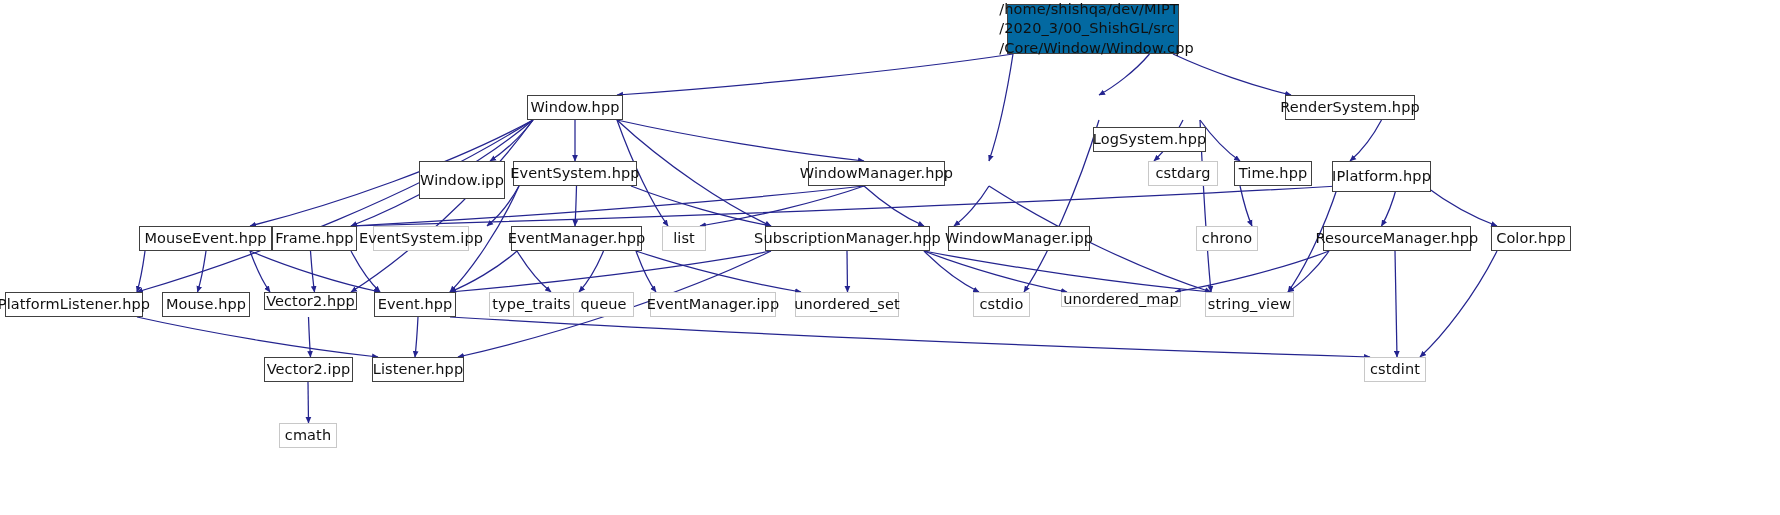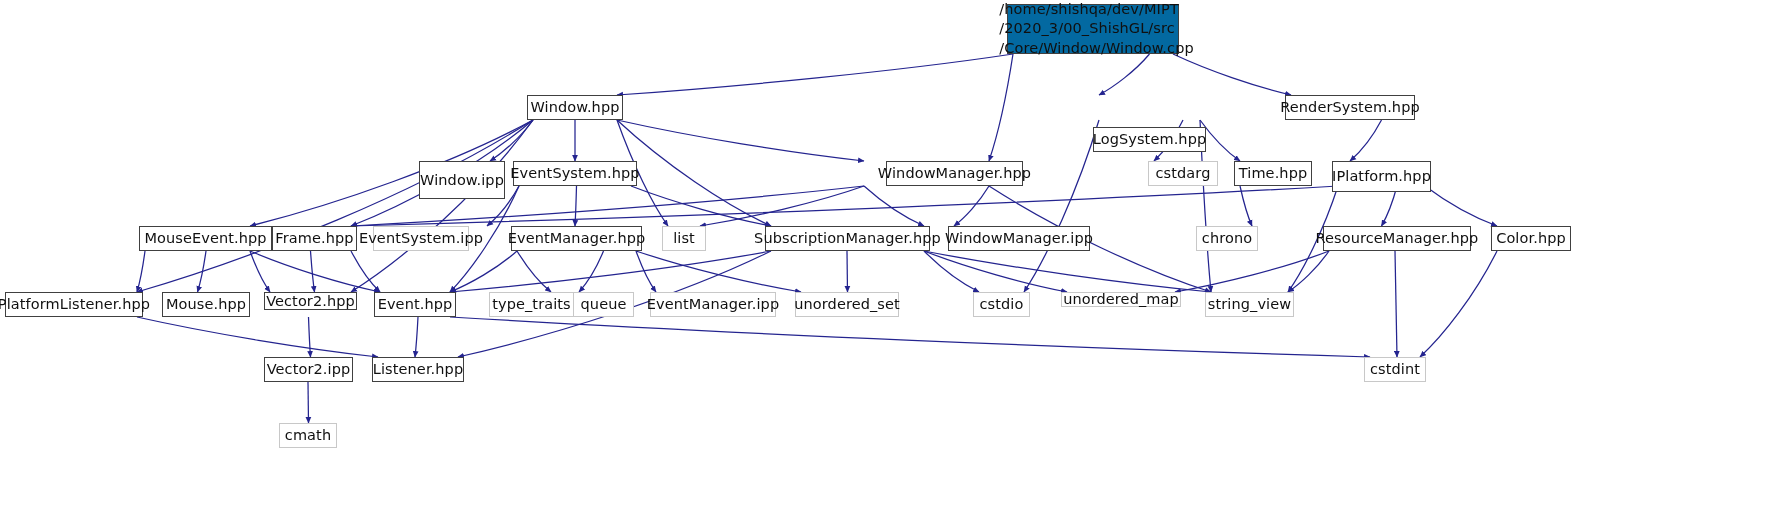--- a/index.html
+++ b/index.html
@@ -88,21 +88,21 @@
   </svg>
   <div id="nodes">
       <div class="node root" style="left: 1007px; top: 4px; width: 172px; height: 50px;"><span>/home/shishqa/dev/MIPT
 /2020_3/00_ShishGL/src
 /Core/Window/Window.cpp</span></div>
       <div class="node" style="left: 527px; top: 95px; width: 96px; height: 25px;"><span>Window.hpp</span></div>
       <div class="node" style="left: 1093px; top: 95px; width: 113px; height: 25px; margin-top: 32px;"><span>LogSystem.hpp</span></div>
       <div class="node" style="left: 1285px; top: 95px; width: 130px; height: 25px;"><span>RenderSystem.hpp</span></div>
       <div class="node" style="left: 410px; top: 161px; width: 86px; height: 38px; margin-left: 9px;"><span>Window.ipp</span></div>
       <div class="node" style="left: 513px; top: 161px; width: 124px; height: 25px;"><span>EventSystem.hpp</span></div>
-      <div class="node" style="left: 886px; top: 161px; width: 137px; height: 25px;"><span>WindowManager.hpp</span></div>
+      <div class="node" style="left: 808px; top: 161px; width: 137px; height: 25px;"><span>WindowManager.hpp</span></div>
       <div class="node sys" style="left: 1148px; top: 161px; width: 70px; height: 25px;"><span>cstdarg</span></div>
       <div class="node" style="left: 1234px; top: 161px; width: 78px; height: 25px;"><span>Time.hpp</span></div>
       <div class="node" style="left: 1332px; top: 161px; width: 99px; height: 31px;"><span>IPlatform.hpp</span></div>
       <div class="node" style="left: 139px; top: 226px; width: 133px; height: 25px;"><span>MouseEvent.hpp</span></div>
       <div class="node" style="left: 272px; top: 226px; width: 85px; height: 25px;"><span>Frame.hpp</span></div>
       <div class="node sys" style="left: 373px; top: 226px; width: 96px; height: 25px;"><span>EventSystem.ipp</span></div>
       <div class="node" style="left: 511px; top: 226px; width: 131px; height: 25px;"><span>EventManager.hpp</span></div>
       <div class="node sys" style="left: 662px; top: 226px; width: 44px; height: 25px;"><span>list</span></div>
       <div class="node" style="left: 765px; top: 226px; width: 165px; height: 25px;"><span>SubscriptionManager.hpp</span></div>
       <div class="node" style="left: 948px; top: 226px; width: 142px; height: 25px;"><span>WindowManager.ipp</span></div>

